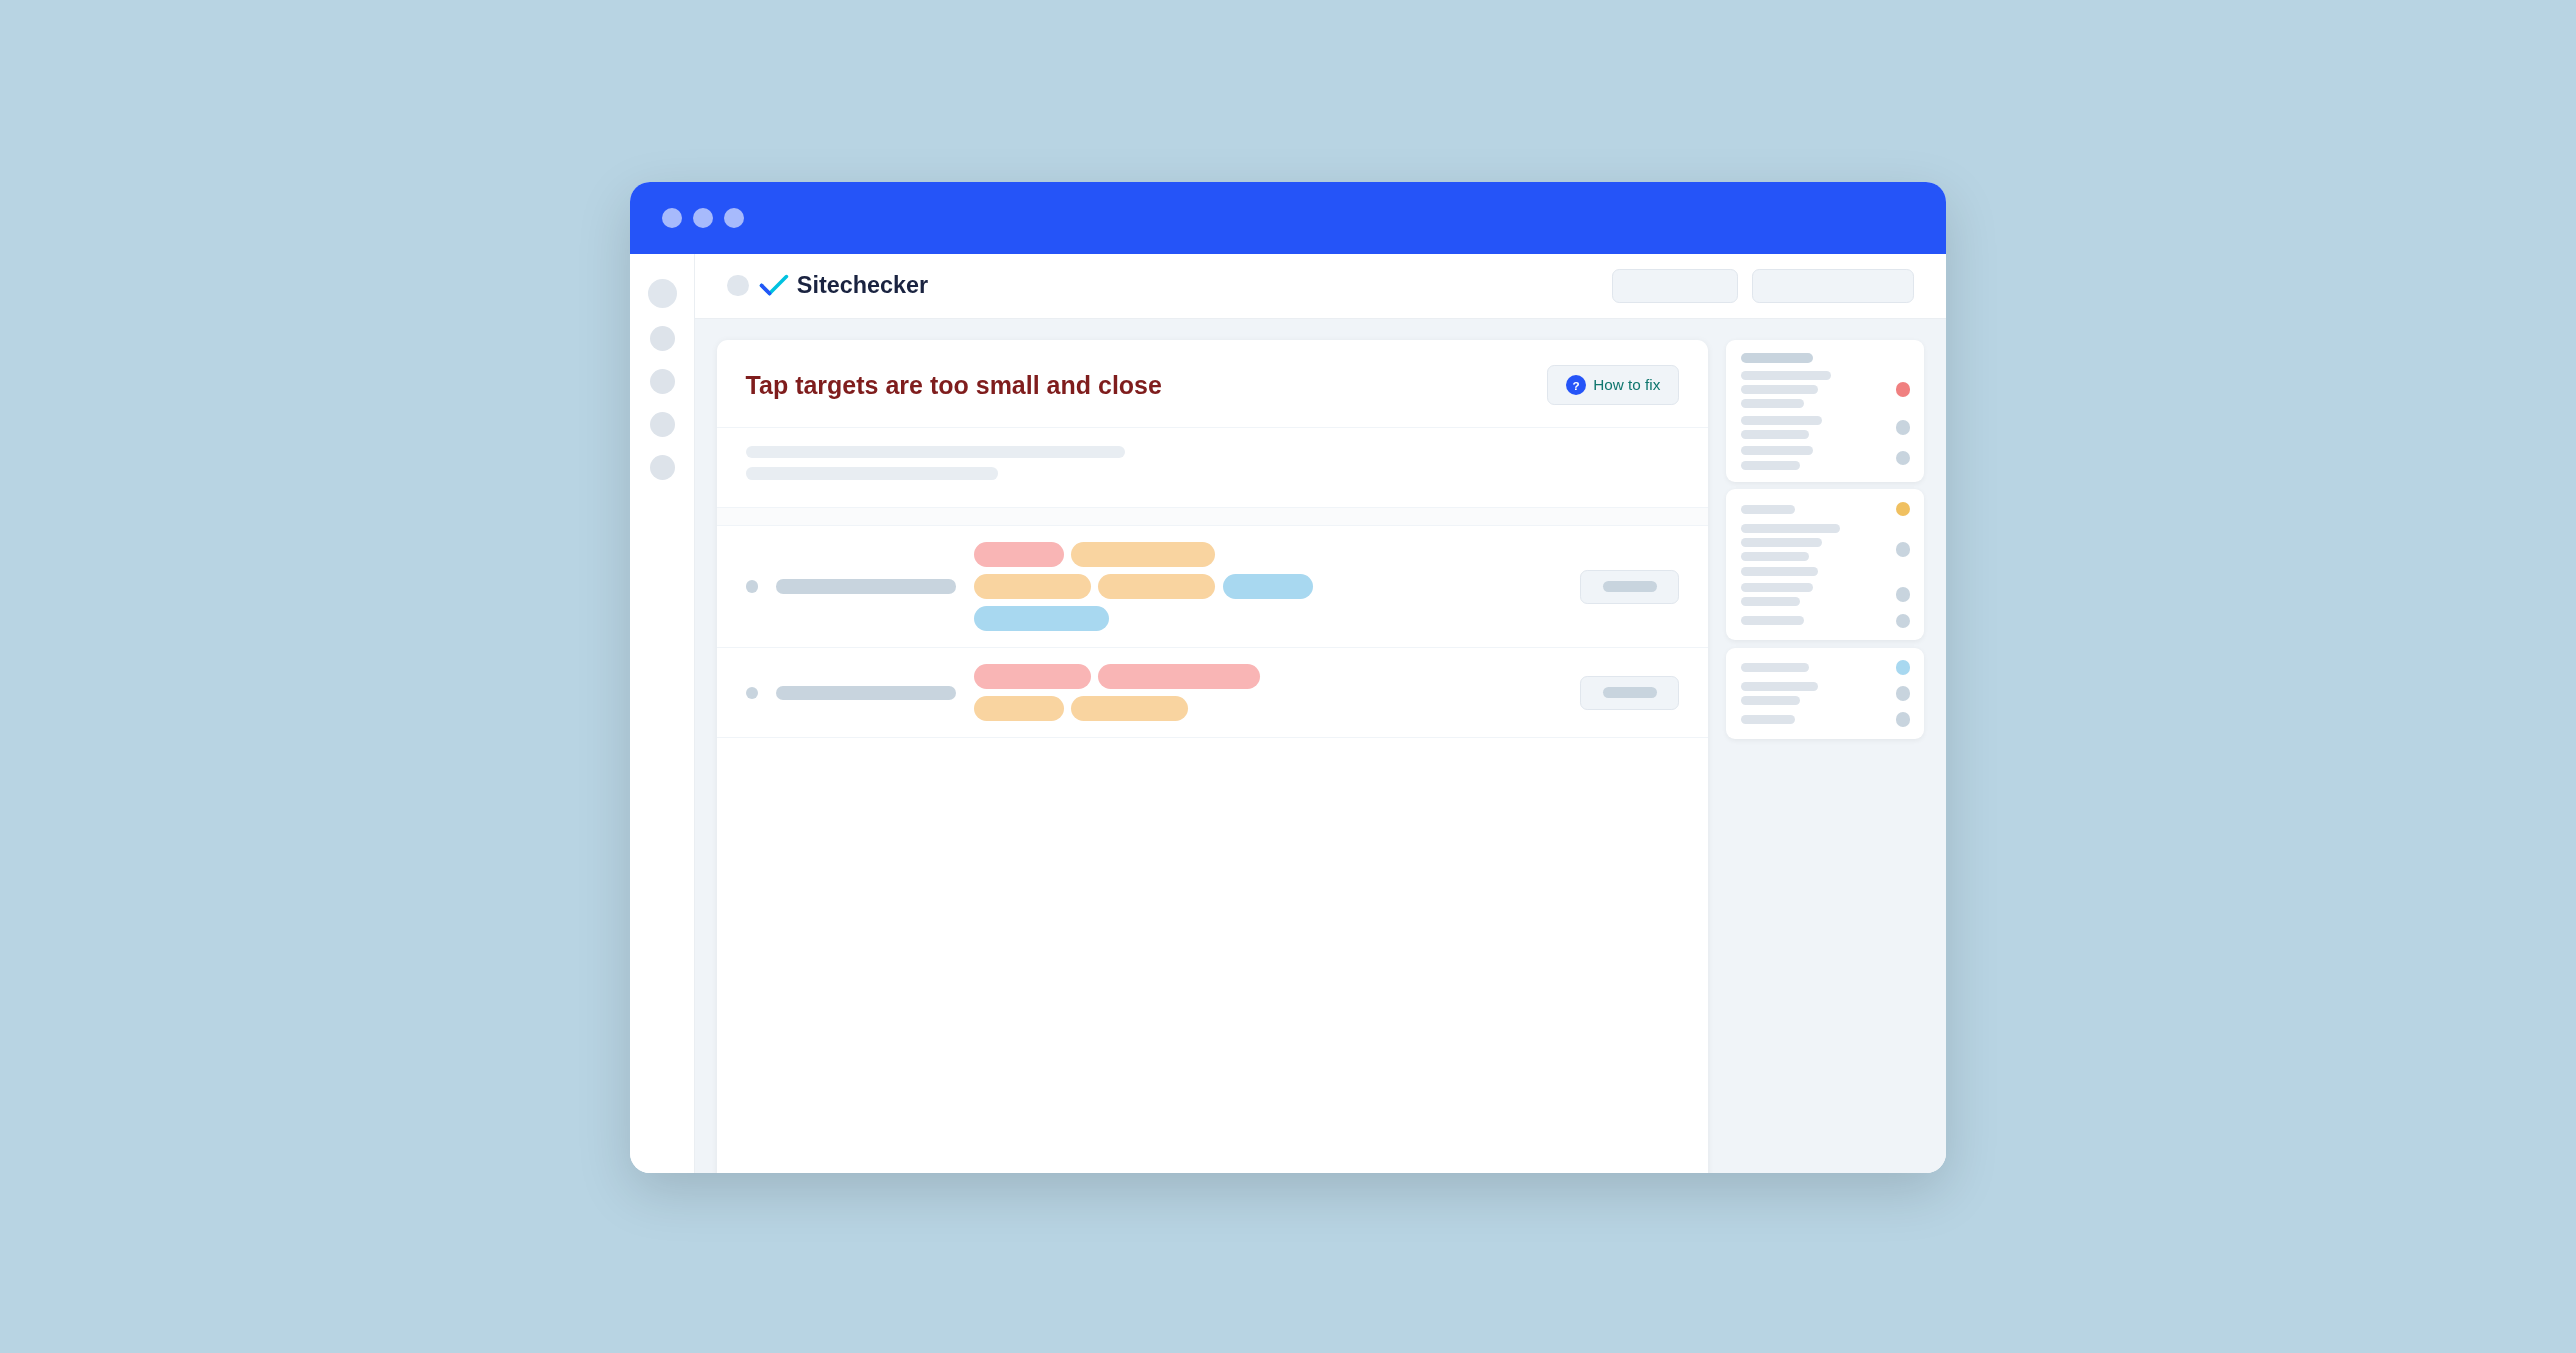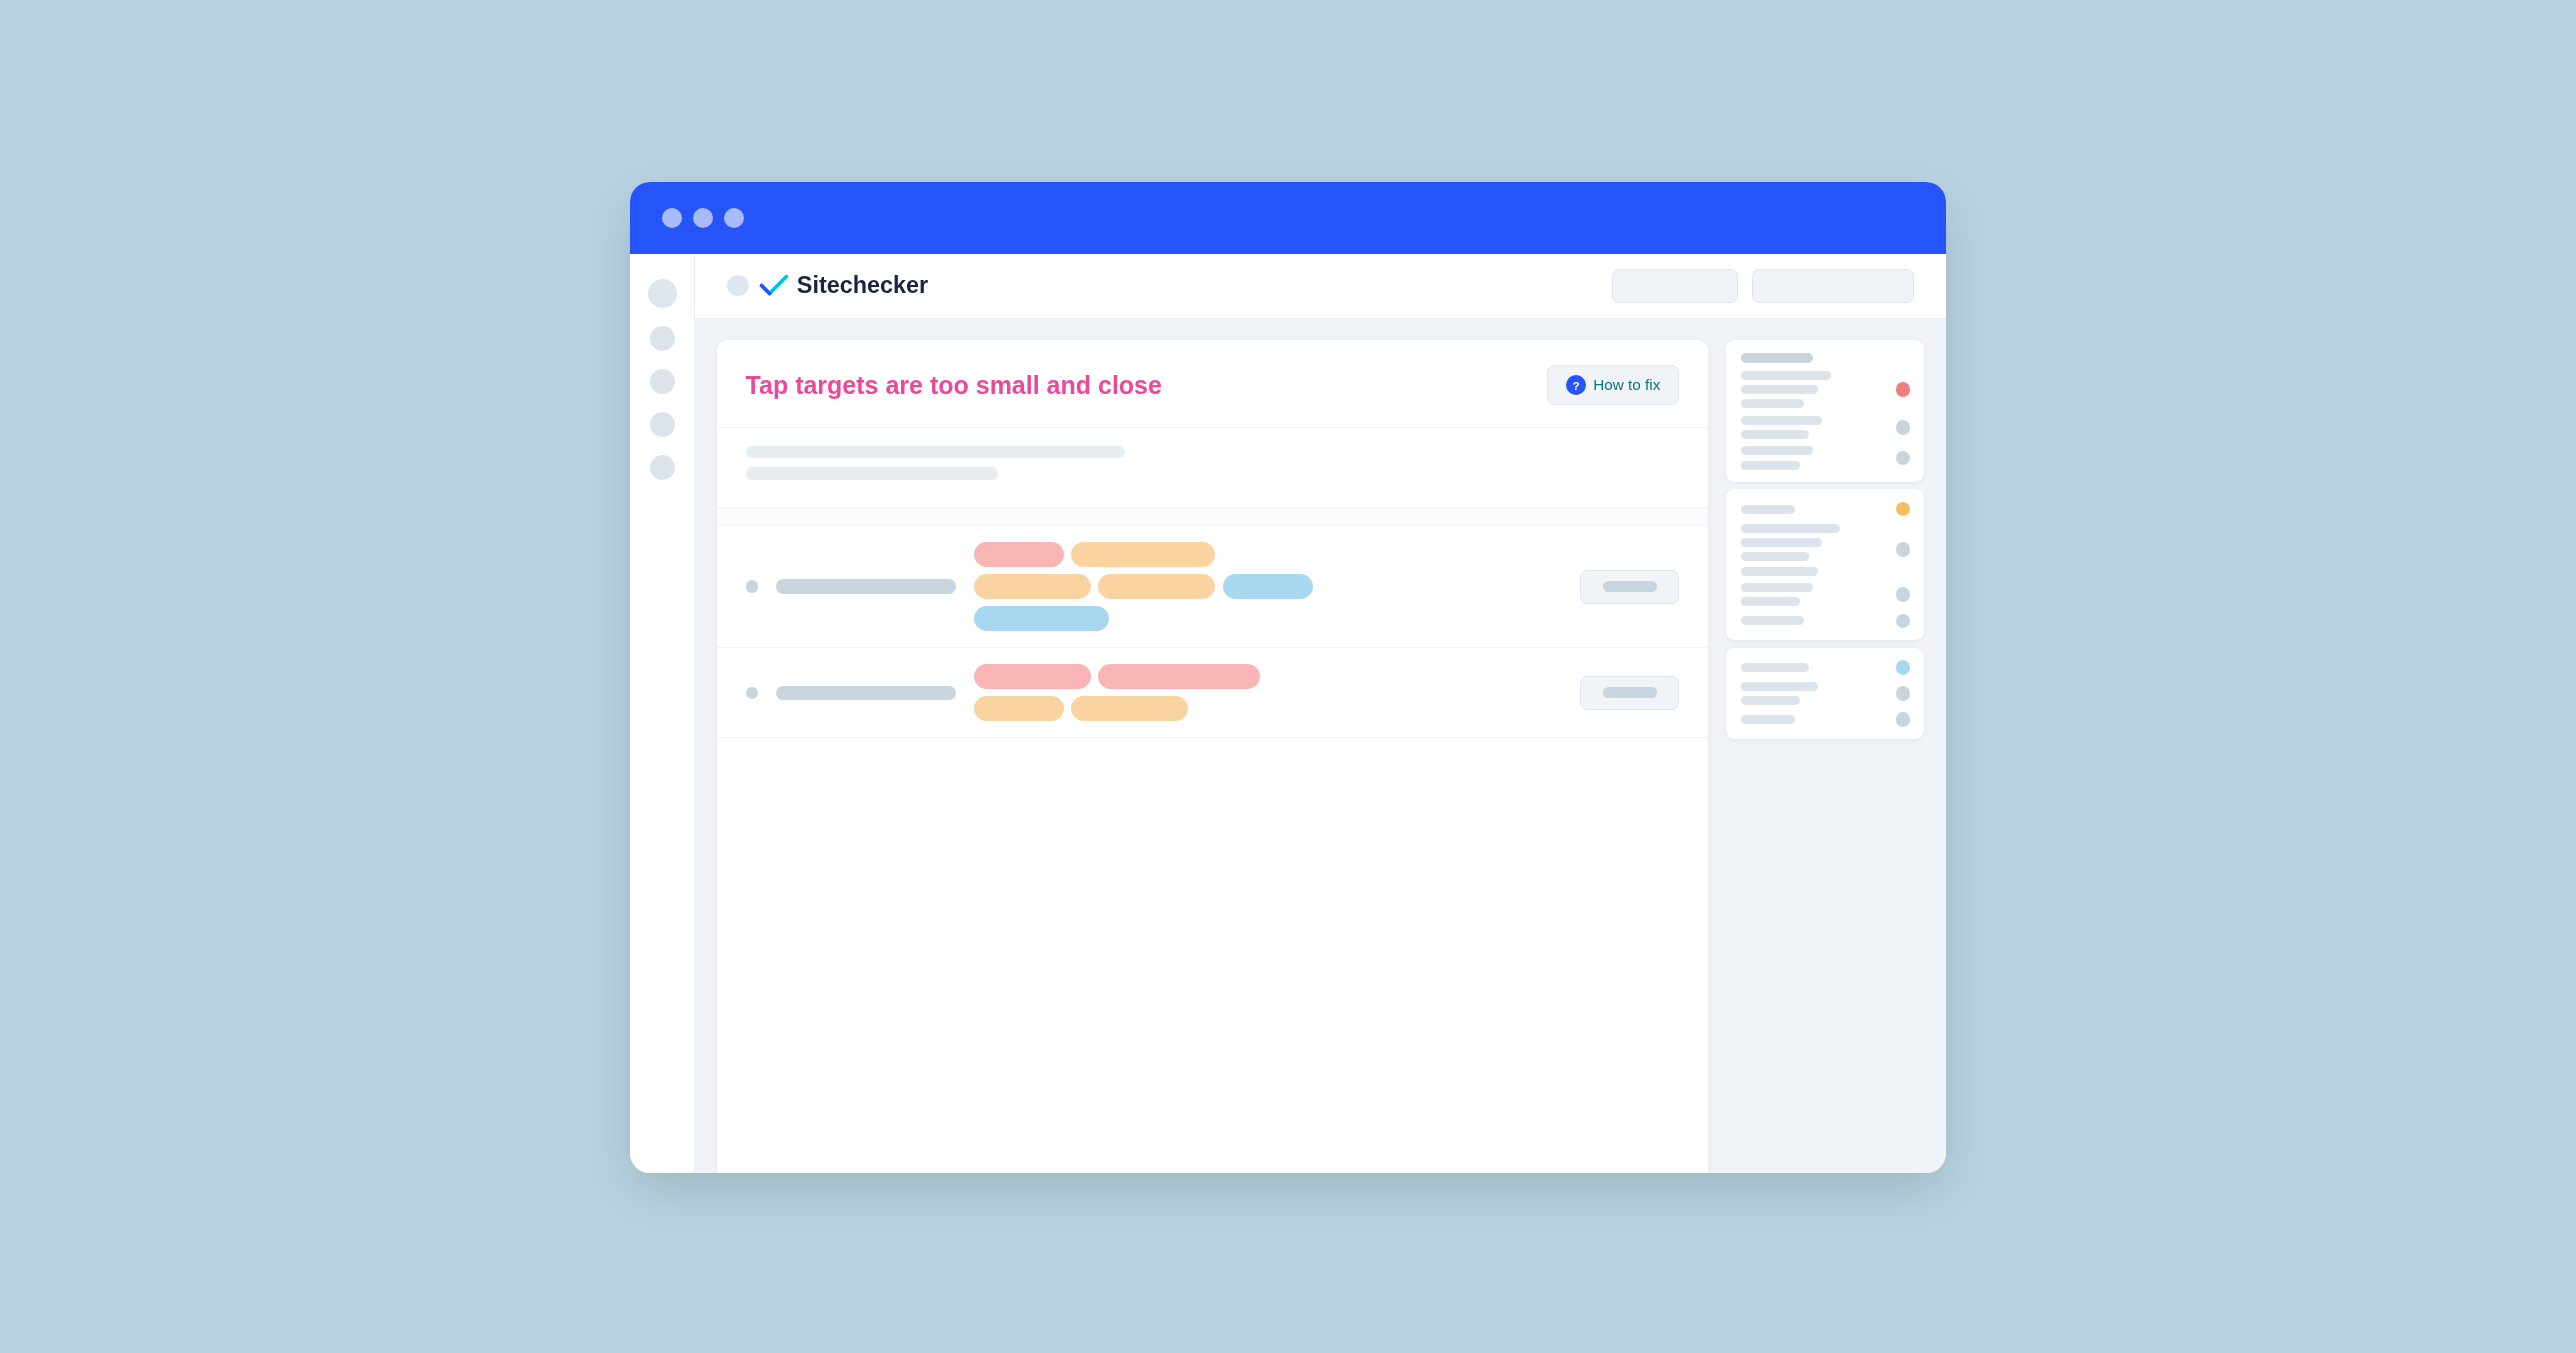--- a/index.html
+++ b/index.html
@@ -168,21 +168,21 @@
       padding: 25px 29px 21.6px;
       display: flex;
       align-items: center;
       justify-content: space-between;
       border-bottom: 0.9px solid #f0f4f8;
     }
 
     .panel-title {
       font-size: 25px;
       font-weight: 800;
-      color: #ec4899;
+      color: #7f1d1d;
     }
 
     .how-to-fix-btn {
       display: flex;
       align-items: center;
       gap: 7.2px;
       background: #f0f4f8;
       border: 0.9px solid #e0e6ed;
       border-radius: 7.2px;
       padding: 9px 18px;

